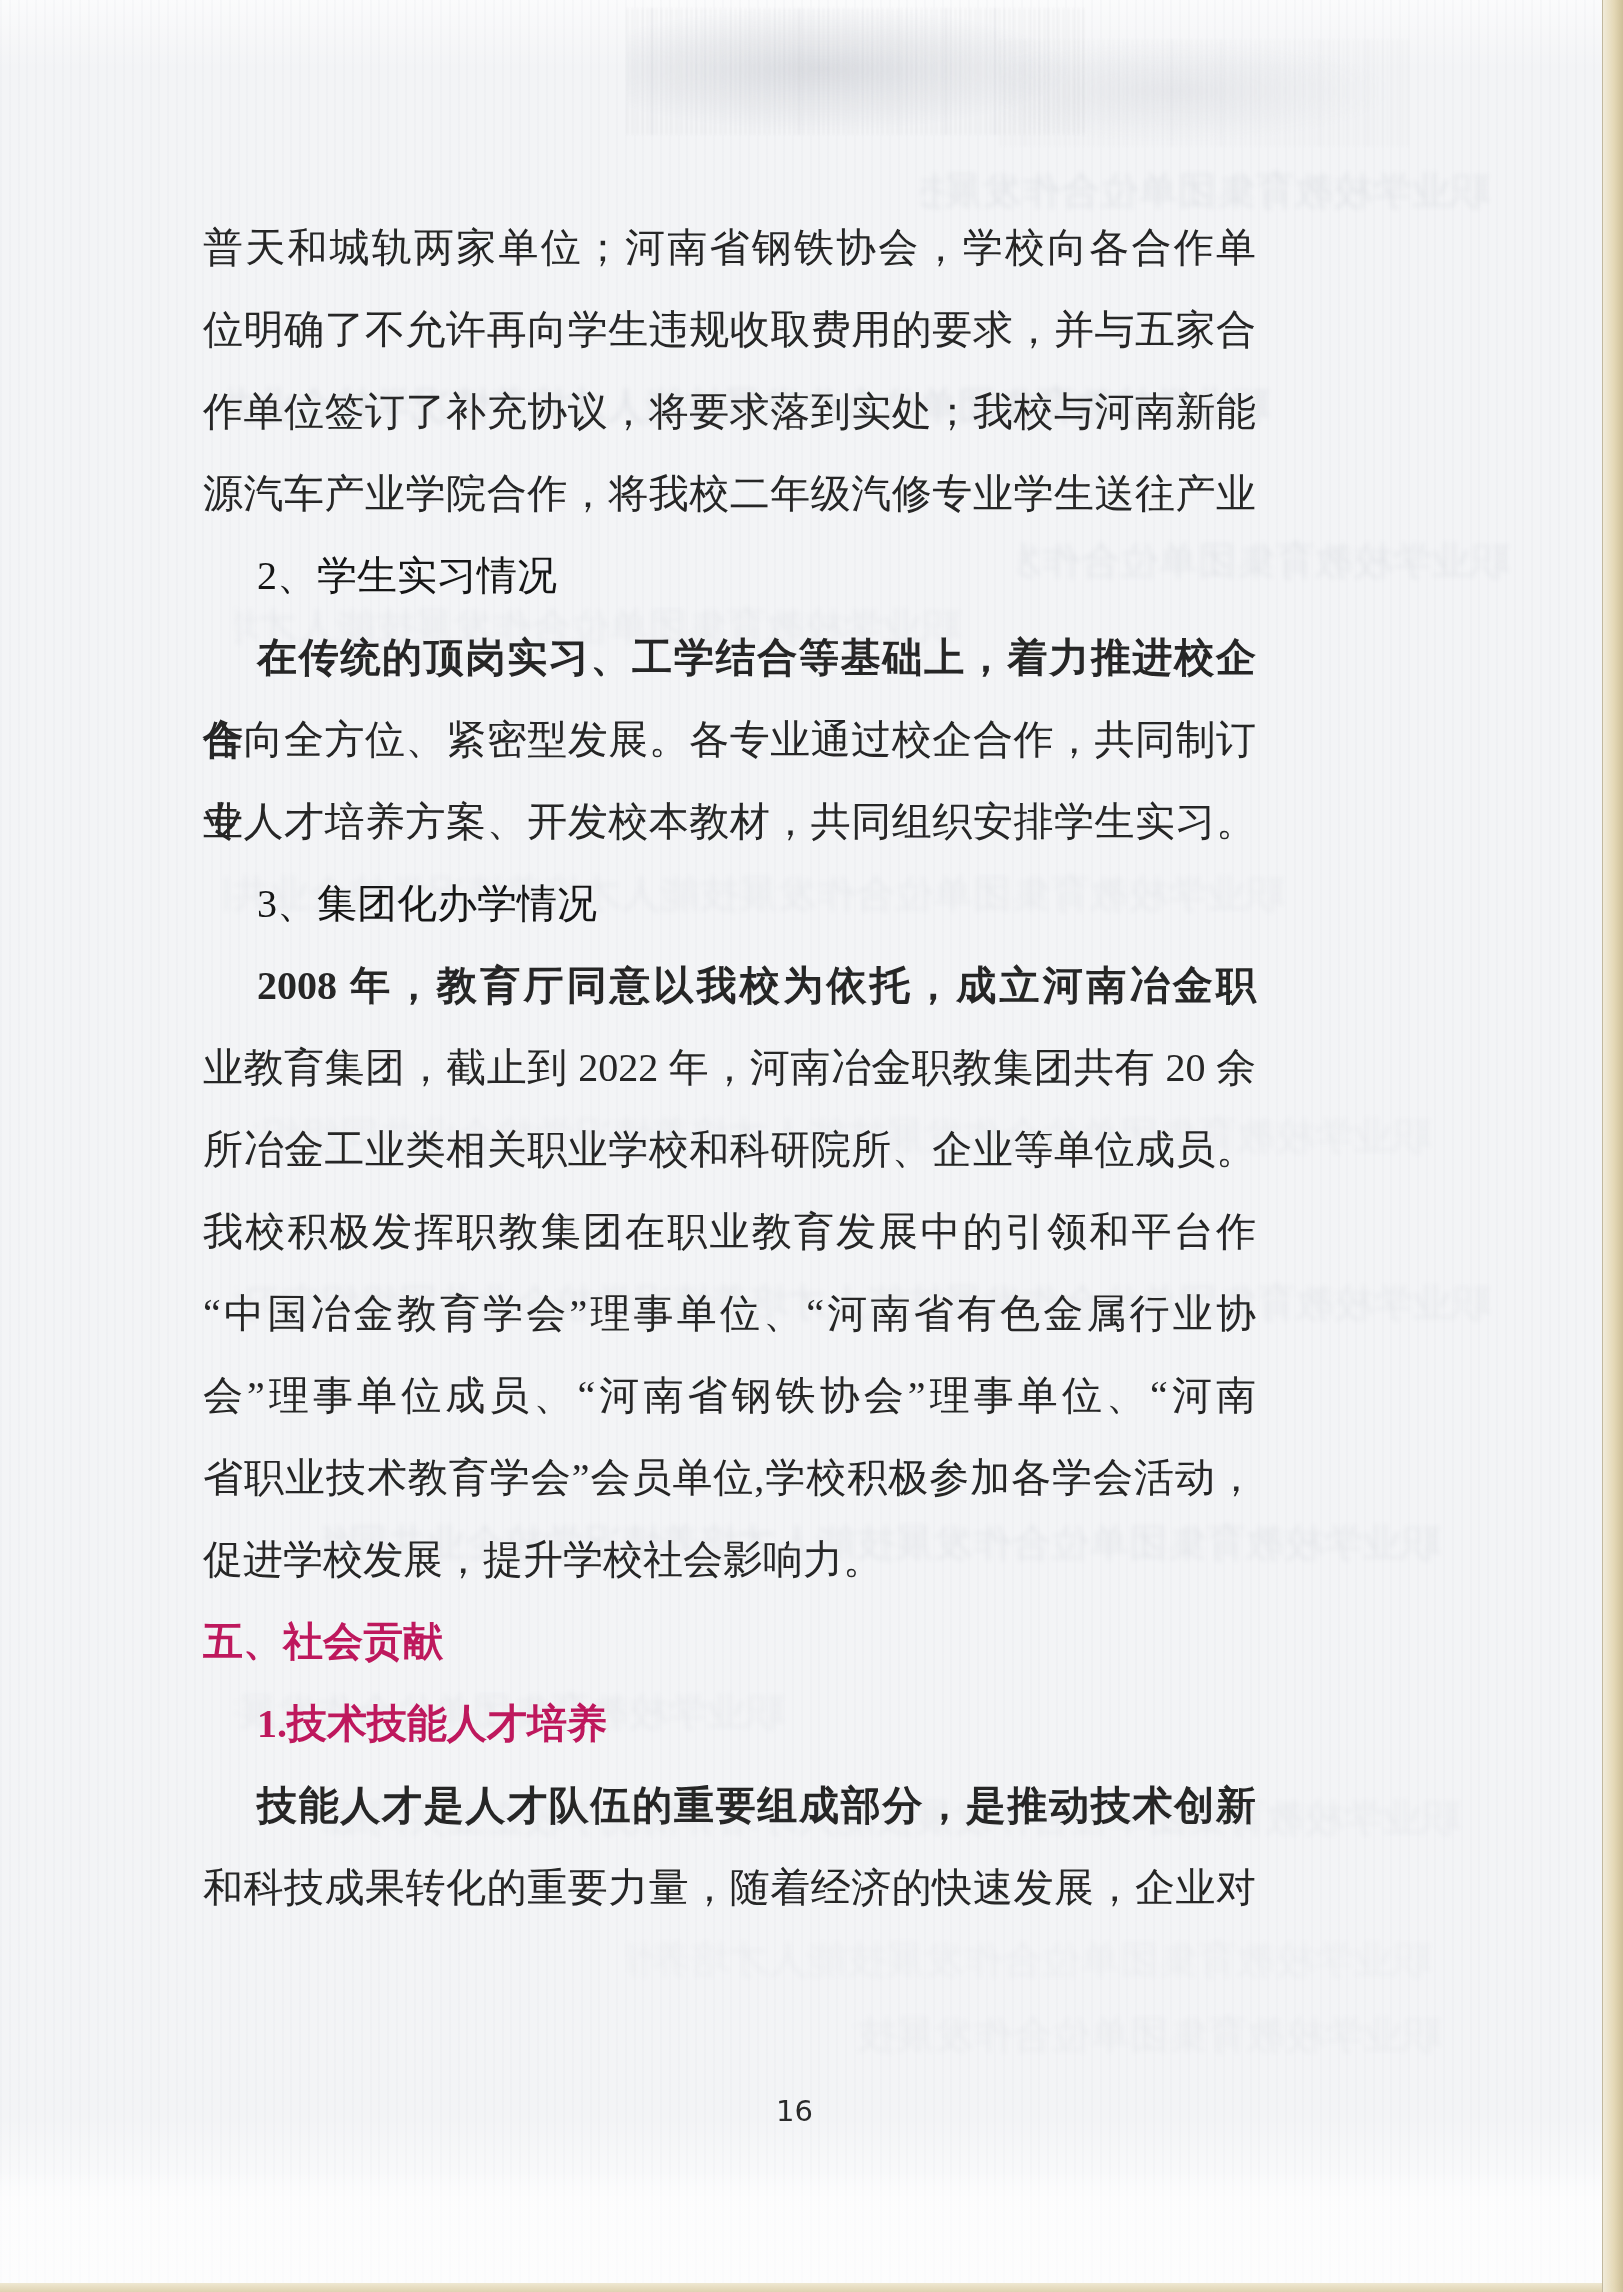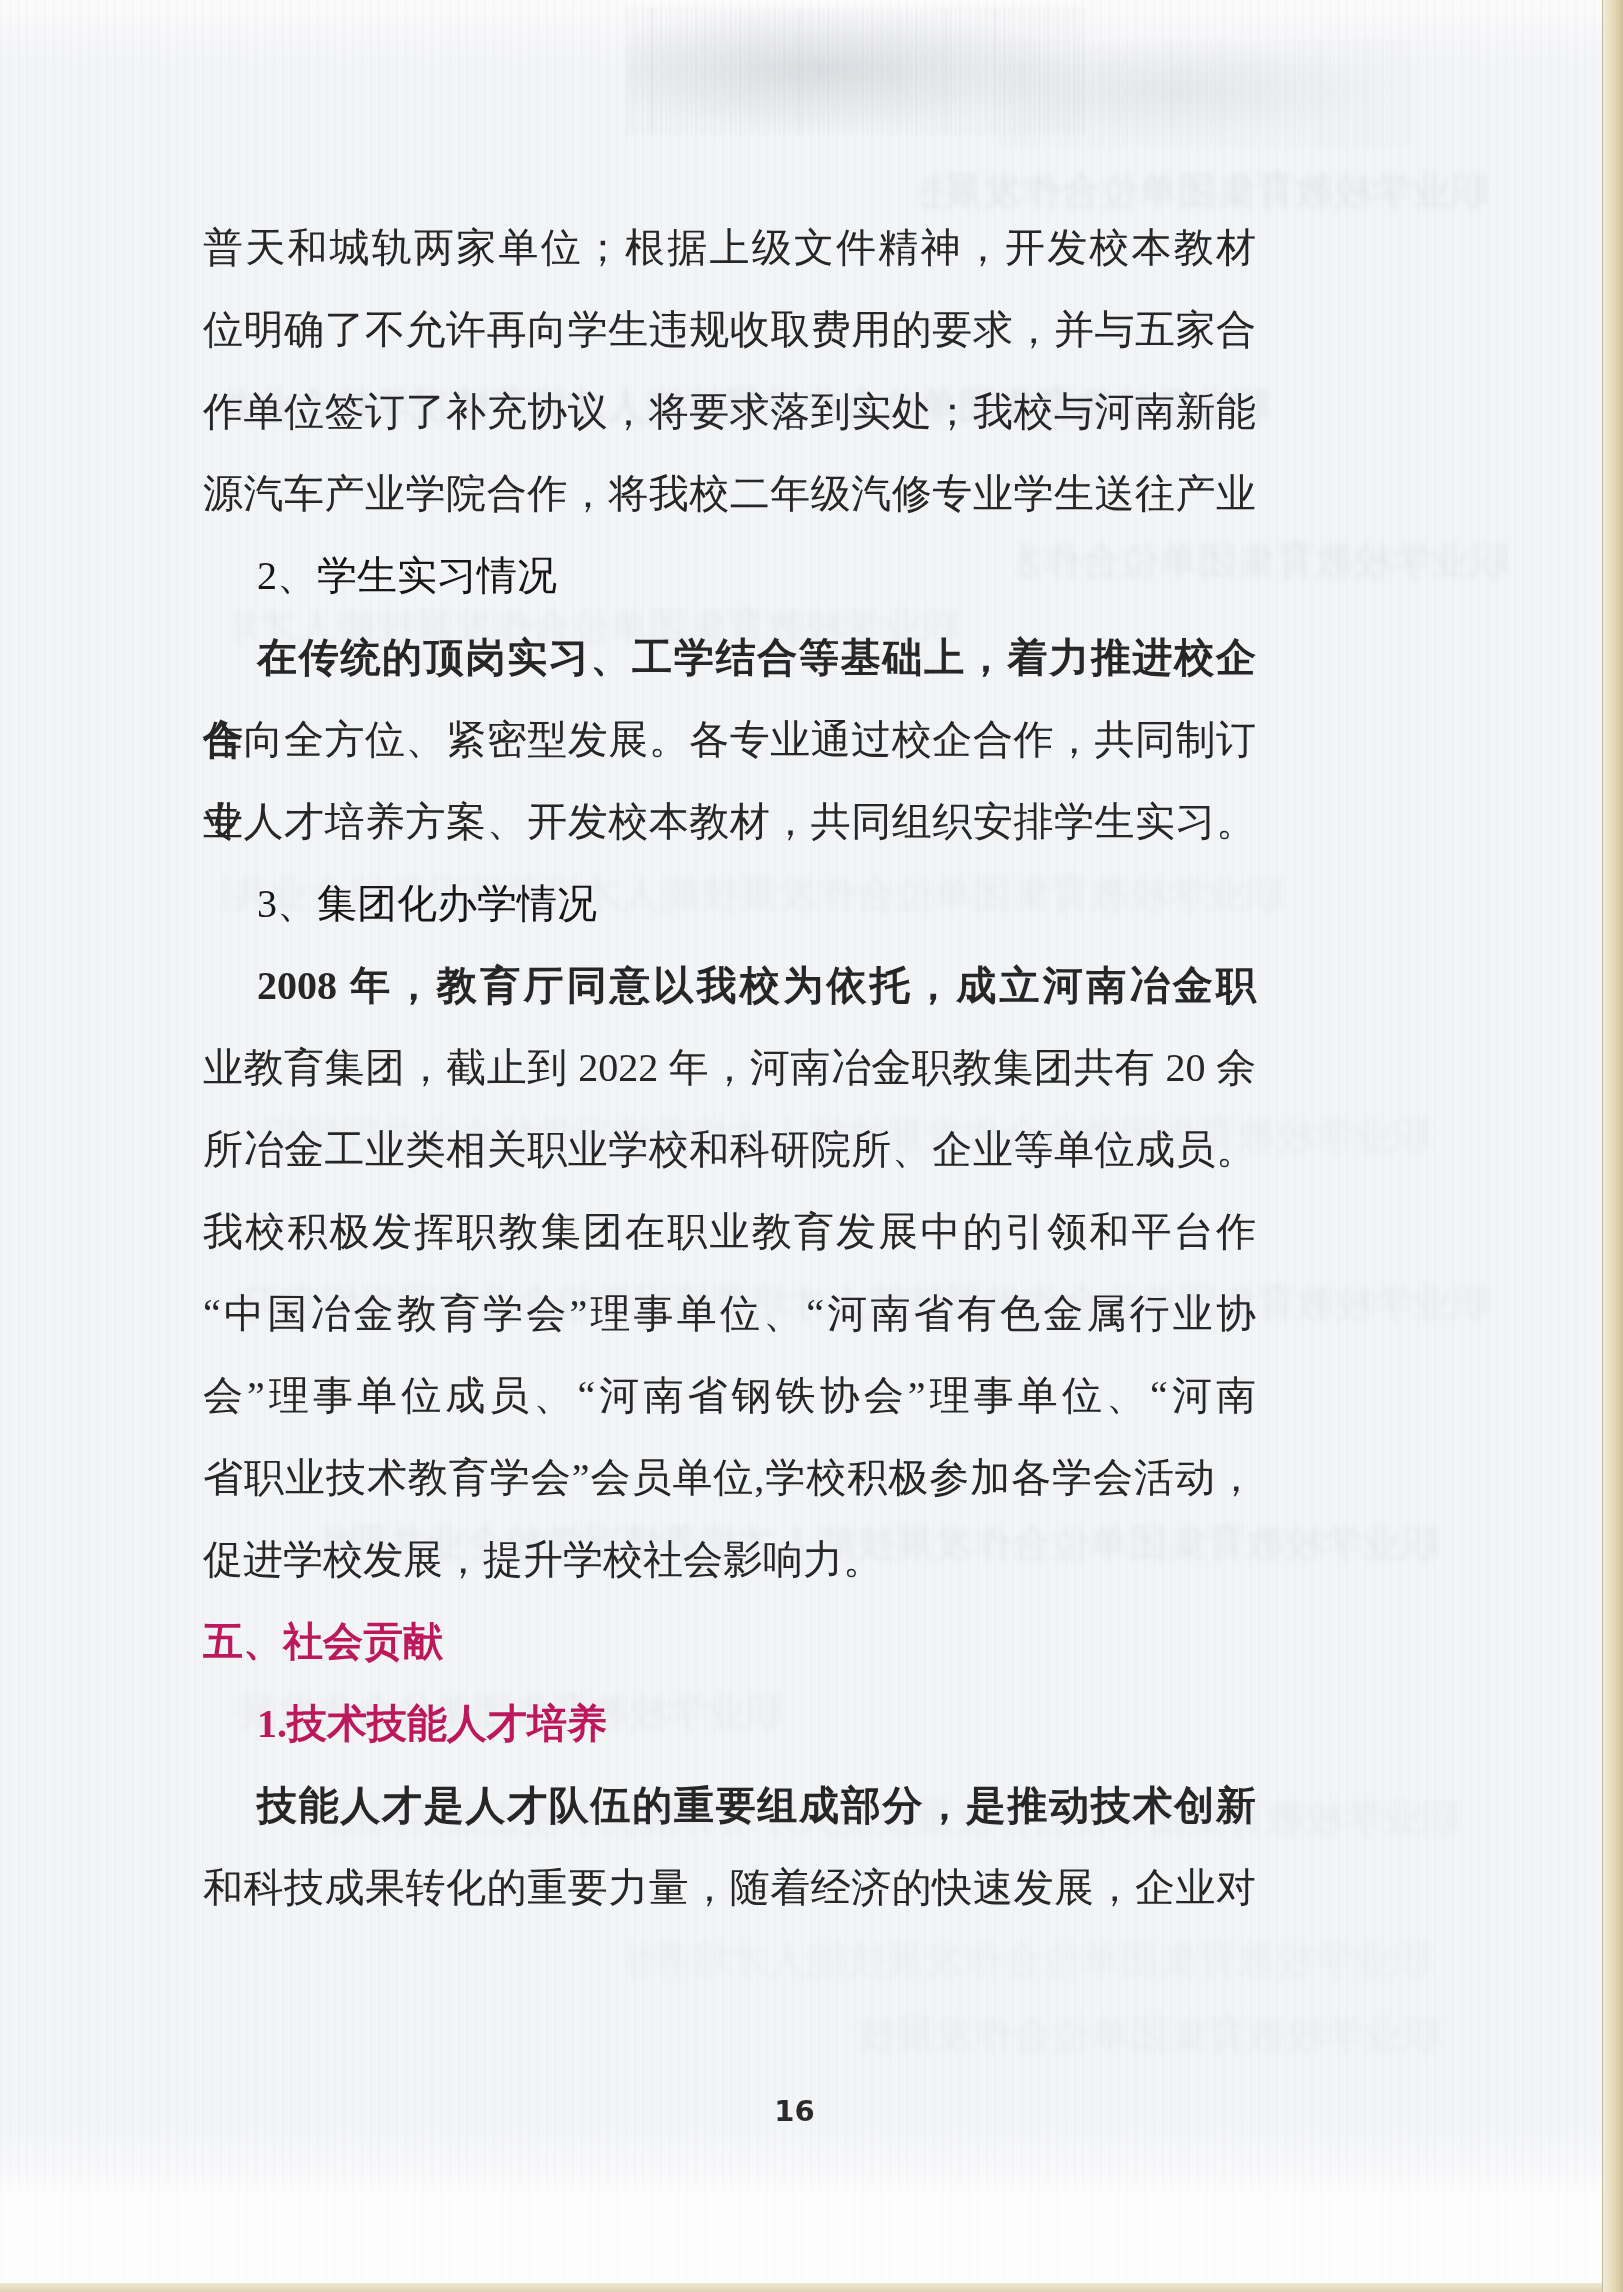--- a/index.html
+++ b/index.html
@@ -53,21 +53,20 @@
     text-justify:inter-character;
   }
   .ind{padding-left:54px;}
   .ind.jt{padding-left:0;text-indent:54px;font-weight:bold;}
   .hd{font-weight:400;color:#161616;}
   .sec{font-weight:800;color:#be185d;}
   .page-num{
     position:absolute;left:765px;top:2094px;width:59px;
     text-align:center;font-size:29px;color:#2a2a2a;
     font-family:"DejaVu Sans","Liberation Sans",sans-serif;
-    font-weight:bold;
   }
 </style>
 </head>
 <body>
 
 <div class="smudge" style="left:627px;top:7.8px;width:461px;height:127px;"></div>
 <div class="smudge" style="left:1000px;top:39px;width:412px;height:108px;opacity:.55;"></div>
 
 <div class="ghost" style="left:921px;top:167px;width:568px;opacity:.12;"></div>
 <div class="ghost" style="left:230px;top:382px;width:1039px;opacity:.13;"></div>
@@ -76,21 +75,21 @@
 <div class="ghost" style="left:225px;top:870px;width:1059px;opacity:.08;"></div>
 <div class="ghost" style="left:255px;top:1112px;width:1176px;opacity:.07;"></div>
 <div class="ghost" style="left:235px;top:1279px;width:1255px;opacity:.09;"></div>
 <div class="ghost" style="left:323px;top:1519px;width:1117px;opacity:.10;"></div>
 <div class="ghost" style="left:235px;top:1688px;width:549px;opacity:.08;"></div>
 <div class="ghost" style="left:323px;top:1794px;width:1137px;opacity:.08;"></div>
 <div class="ghost" style="left:627px;top:1936px;width:804px;opacity:.06;"></div>
 <div class="ghost" style="left:853px;top:2011px;width:588px;opacity:.07;"></div>
 
 <div class="text-col">
-  <div class="ln jt">普天和城轨两家单位；根据上级文件精神，开发校本教材</div>
+  <div class="ln jt">普天和城轨两家单位；河南省钢铁协会，学校向各合作单</div>
   <div class="ln jt">位明确了不允许再向学生违规收取费用的要求，并与五家合</div>
   <div class="ln jt">作单位签订了补充协议，将要求落到实处；我校与河南新能</div>
   <div class="ln jt">源汽车产业学院合作，将我校二年级汽修专业学生送往产业</div>
   <div class="ln ind hd">2、学生实习情况</div>
   <div class="ln ind jt">在传统的顶岗实习、工学结合等基础上，着力推进校企合</div>
   <div class="ln jt">作向全方位、紧密型发展。各专业通过校企合作，共同制订专</div>
   <div class="ln jt">业人才培养方案、开发校本教材，共同组织安排学生实习。</div>
   <div class="ln ind hd">3、集团化办学情况</div>
   <div class="ln ind jt">2008 年，教育厅同意以我校为依托，成立河南冶金职</div>
   <div class="ln jt">业教育集团，截止到 2022 年，河南冶金职教集团共有 20 余</div>

